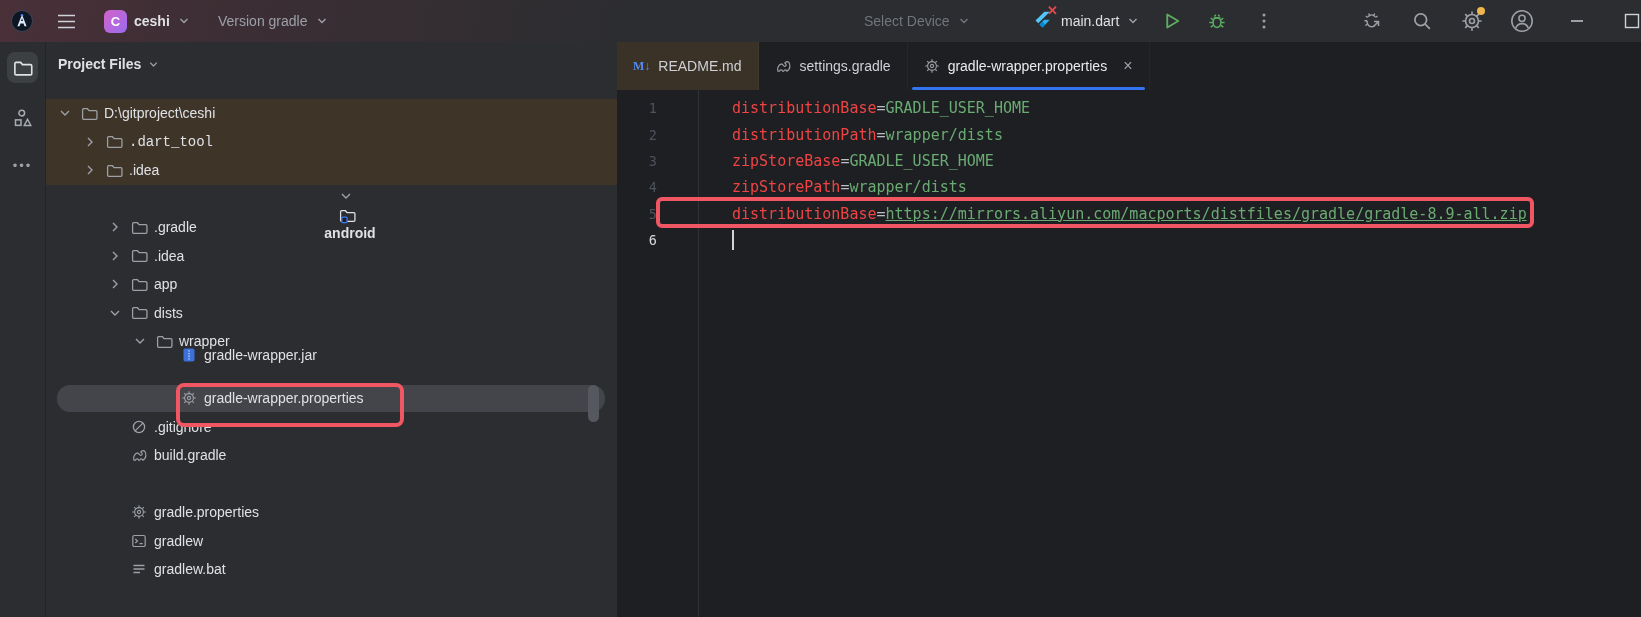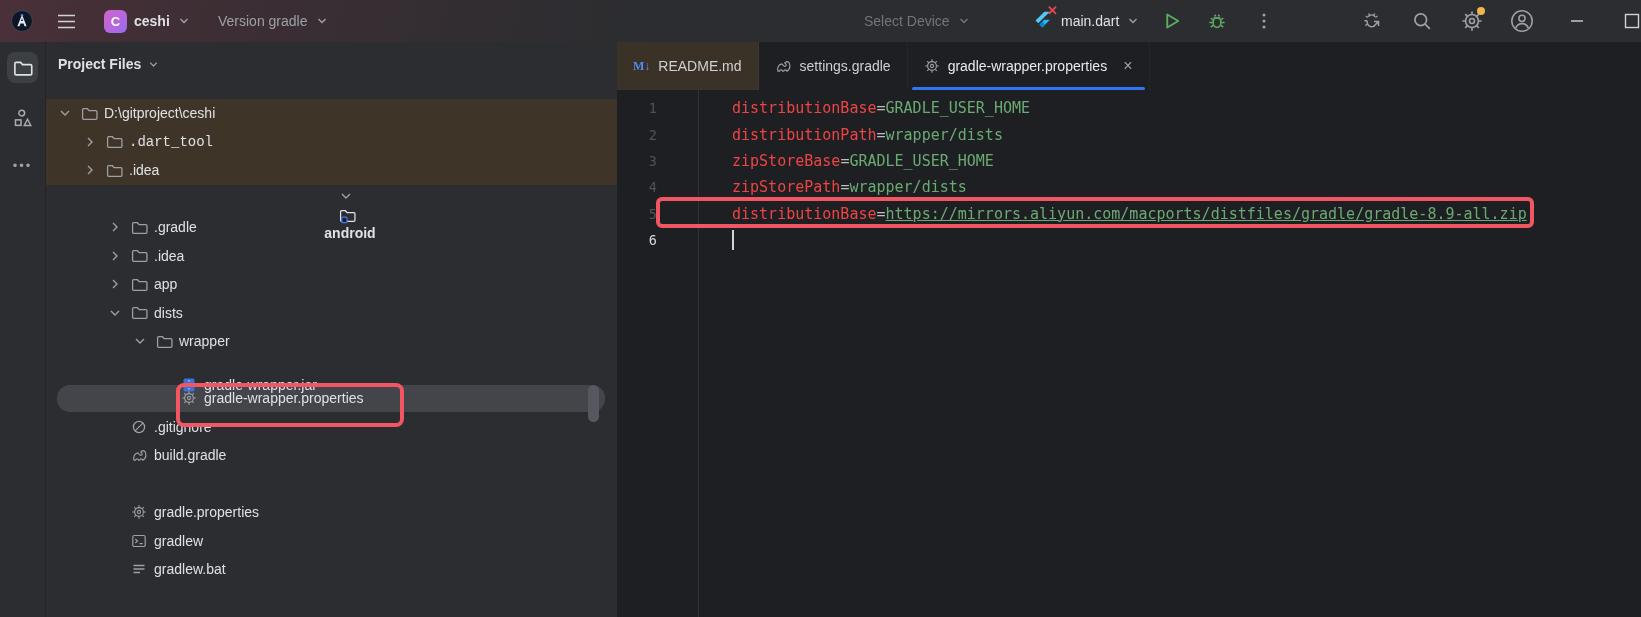--- a/index.html
+++ b/index.html
@@ -357,21 +357,21 @@
               </svg>
             </span>
             <span class="ticon">
               <svg width="17" height="17" viewBox="0 0 16 16">
                 <path d="M1.5 4.5c0-.6.4-1 1-1h3.6l1.5 1.8h6.4c.6 0 1 .4 1 1v6.2c0 .6-.4 1-1 1H2.5c-.6 0-1-.4-1-1z" fill="none" stroke="#9da0a6" stroke-width="1.2"></path>
               </svg>
             </span>
             <span class="tlabel">wrapper</span>
           </div>
         </div>
-        <div class="row" style="top: 272px; align-items: flex-end;">
+        <div class="row" style="top: 242px; align-items: flex-end;">
           <div class="cwrap" style="padding-left: 112px;">
             <span class="chev"></span>
             <span class="ticon">
               <svg width="16" height="16" viewBox="0 0 16 16">
                 <rect x="2.5" y="1.5" width="11" height="13" rx="1.8" fill="#3b71d8"></rect>
                 <path d="M8 3.2v1.3M8 5.9v1.3M8 8.6v1.3M8 11.3v1.3" stroke="#cfe0ff" stroke-width="1.3"></path>
               </svg>
             </span>
             <span class="tlabel">gradle-wrapper.jar</span>
           </div>

